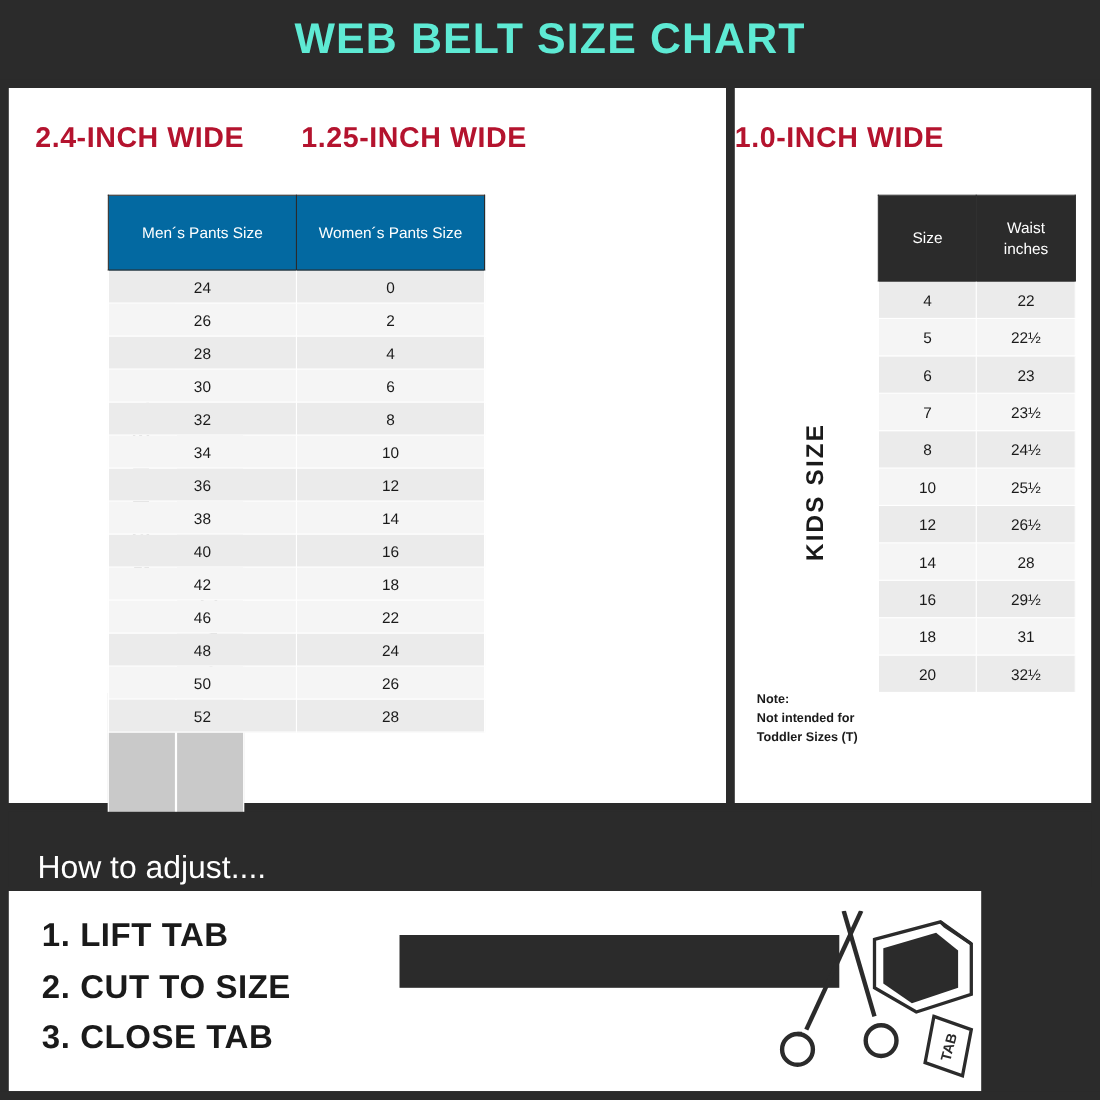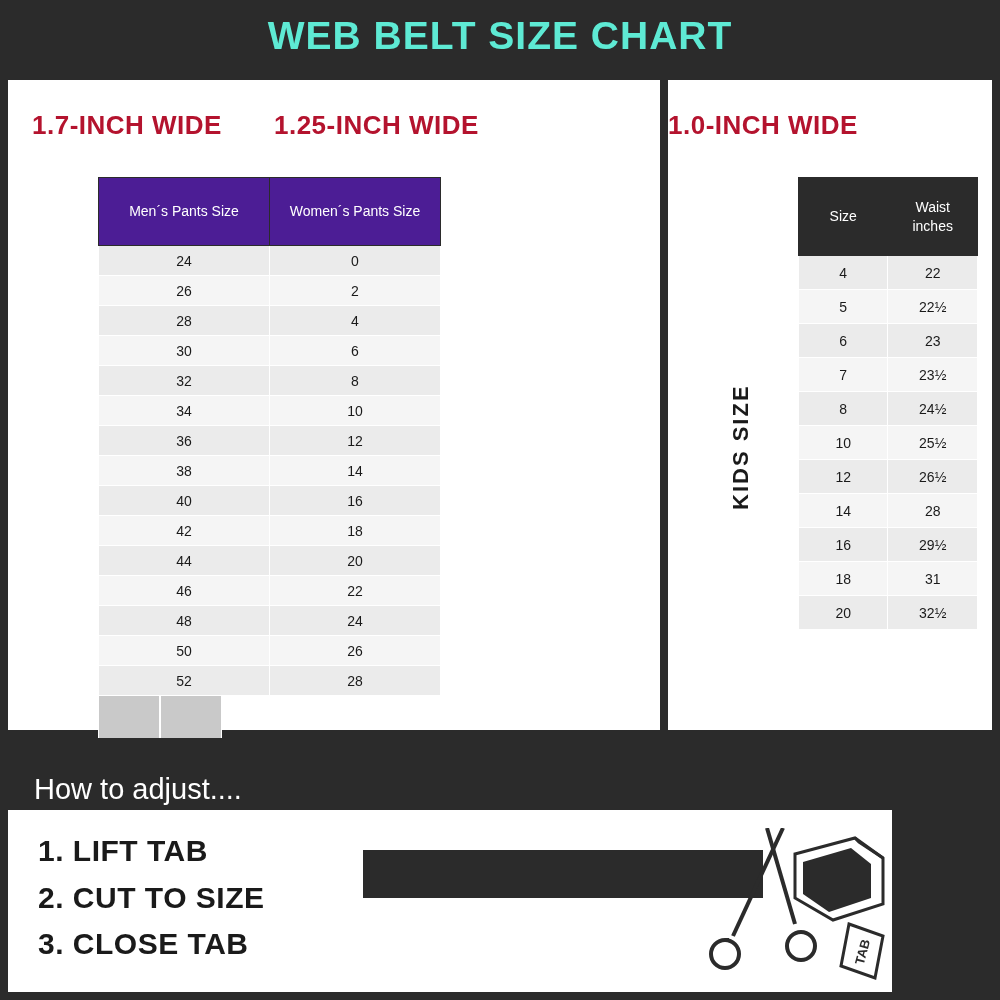--- a/index.html
+++ b/index.html
@@ -76,21 +76,21 @@
   }
   table.size-table td, table.size-table th {
     border: 1px solid #ffffff;
     text-align: center;
     font-size: 14px;
     color: #1a1a1a;
     font-family: "Liberation Sans", sans-serif;
     font-weight: normal;
   }
   .hdr-cell {
-    background: #4c1d95;
+    background: #0369a1;
     color: #ffffff !important;
     font-size: 13px;
     height: 68px;
     line-height: 1.35;
     padding: 4px;
     border: 1px solid #2b2b2b !important;
   }
   .data-cell {
     background: #ebebeb;
     height: 30px;
@@ -221,21 +221,21 @@
 <div id="page">
 
   <div class="title-bar">
     <h1>WEB BELT SIZE CHART</h1>
   </div>
 
   <div class="panels">
 
     <div class="panel panel-left">
       <div class="panel-heads">
-        <div class="panel-head head-15">1.7-INCH WIDE</div>
+        <div class="panel-head head-15">2.4-INCH WIDE</div>
         <div class="panel-head head-125">1.25-INCH WIDE</div>
       </div>
 
       <div class="vlabel-col v-regular-lower"></div>
       <div class="vlabel-col v-regular">REGULAR SIZE</div>
       <div class="vlabel-col v-xlarge">X-LARGE</div>
 
       <div class="adult-wrap">
         <table class="size-table">
           <colgroup>
@@ -283,24 +283,20 @@
               </tr>
               <tr>
                 <td class="data-cell">40</td>
                 <td class="data-cell">16</td>
               </tr>
               <tr>
                 <td class="data-cell alt">42</td>
                 <td class="data-cell alt">18</td>
               </tr>
               <tr>
-                <td class="data-cell">44</td>
-                <td class="data-cell">20</td>
-              </tr>
-              <tr>
                 <td class="data-cell alt">46</td>
                 <td class="data-cell alt">22</td>
               </tr>
               <tr>
                 <td class="data-cell">48</td>
                 <td class="data-cell">24</td>
               </tr>
               <tr>
                 <td class="data-cell alt">50</td>
                 <td class="data-cell alt">26</td>
@@ -313,20 +309,21 @@
         </table>
       </div>
     </div>
 
     <div class="panel panel-right">
       <div class="panel-heads">
         <div class="panel-head head-10">1.0-INCH WIDE</div>
       </div>
 
       <div class="vlabel-col v-kids">KIDS SIZE</div>
+      <div class="kids-note">Note:<br>Not intended for<br>Toddler Sizes (T)</div>
 
       <div class="kids-wrap">
         <table class="size-table">
           <colgroup>
               <col style="width:90px">
               <col style="width:90px">
             </colgroup>
           <thead>
             <tr>
               <th class="kids-hdr">Size</th>

